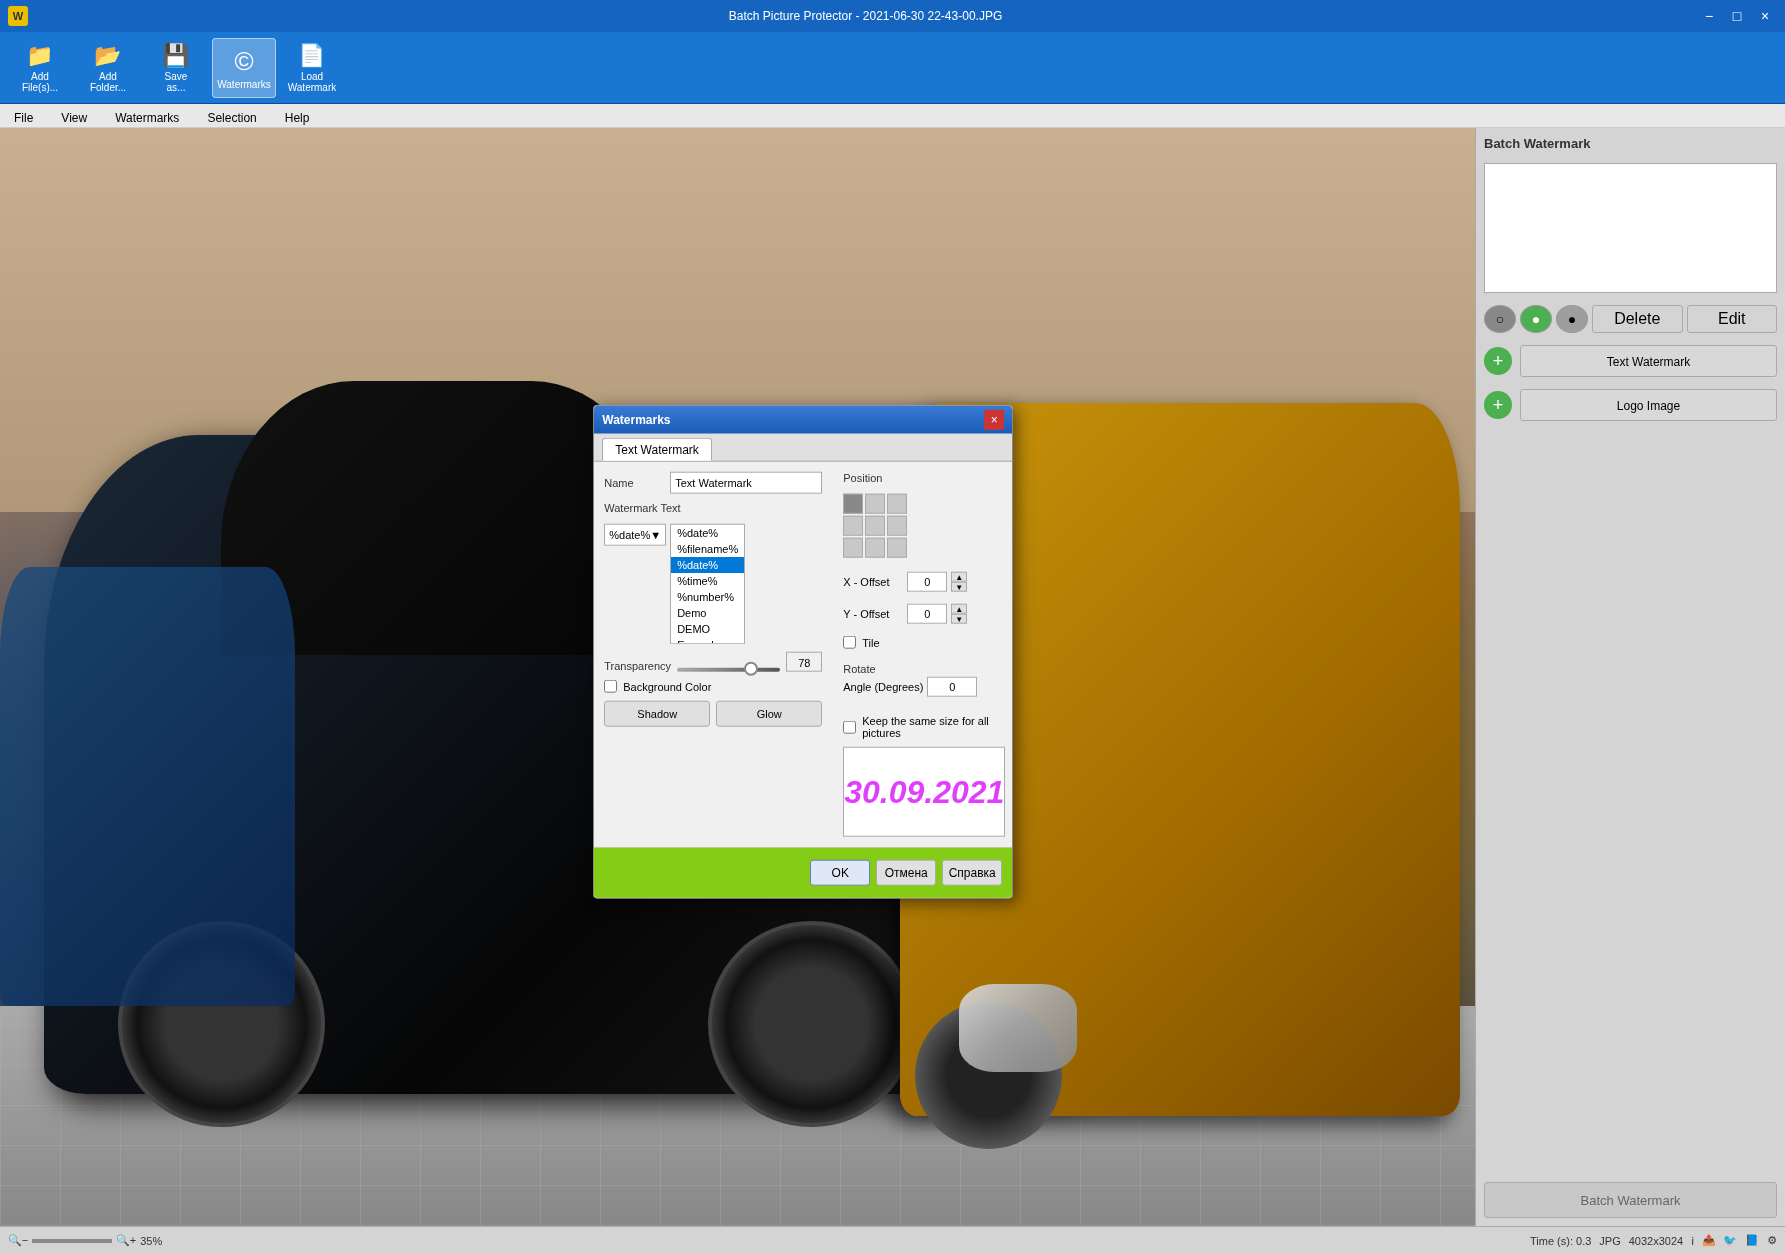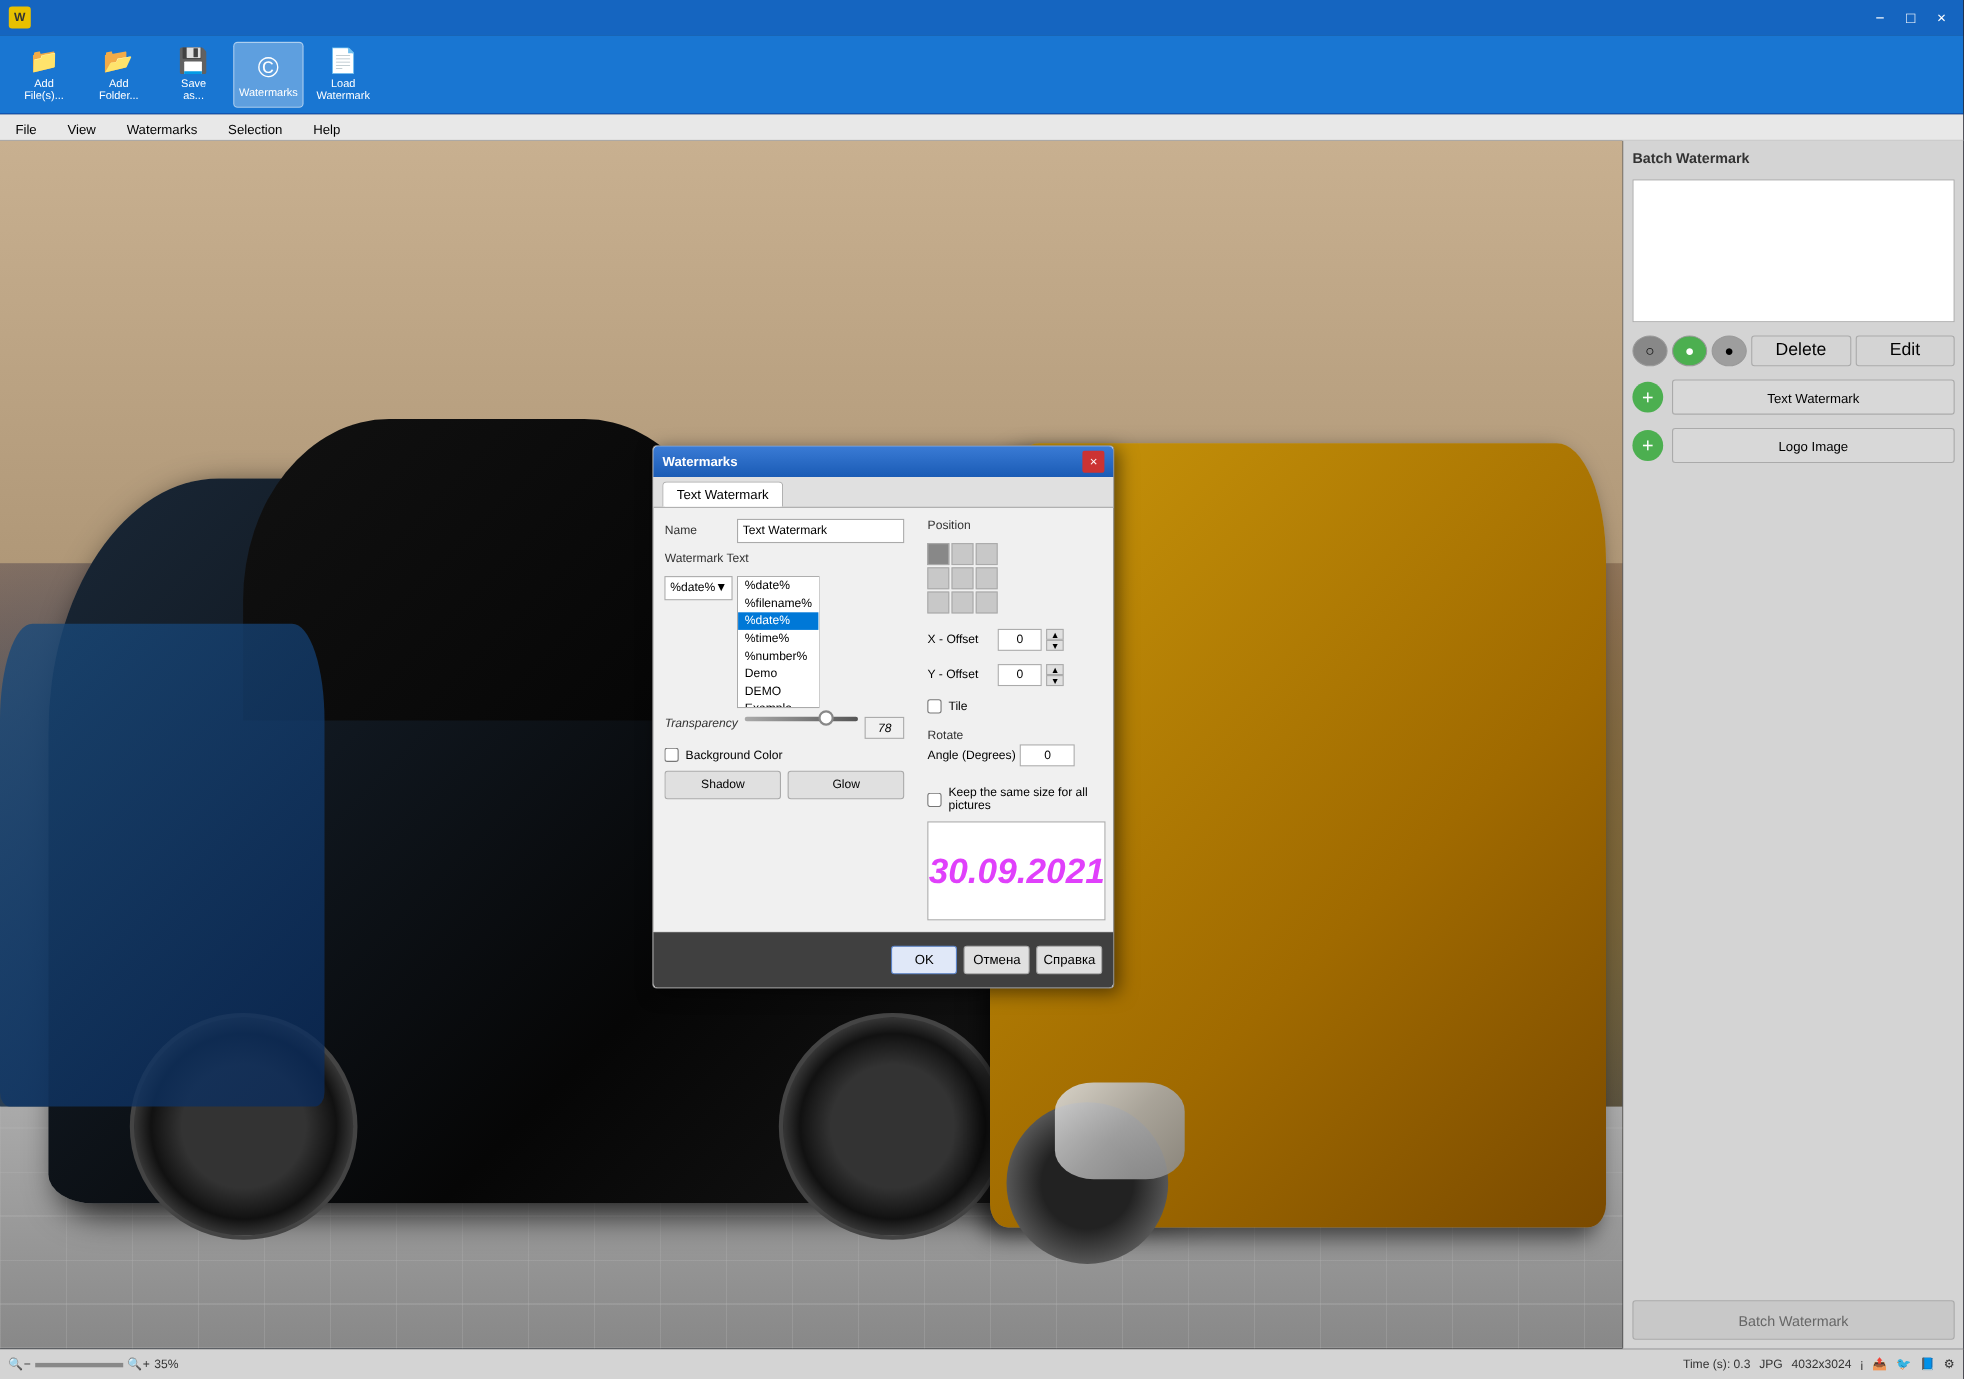--- a/index.html
+++ b/index.html
@@ -293,23 +293,22 @@
     }
     .dropdown-item {
       padding: 2px 6px;
       cursor: pointer;
     }
     .dropdown-item.selected { background: #0078d7; color: white; }
 
     
     .transparency-row {
       display: flex;
-      align-items: flex-start;
+      align-items: flex-end;
       gap: 6px;
-      font-style: italic;
     }
     .slider-track {
       flex: 1;
       height: 4px;
       background: linear-gradient(to right, #aaa, #555);
       border-radius: 2px;
       position: relative;
     }
     .slider-thumb {
       position: absolute;
@@ -425,21 +424,21 @@
       font-style: italic;
     }
 
     
     .dialog-footer {
       padding: 12px 10px;
       display: flex;
       justify-content: flex-end;
       gap: 6px;
       border-top: 1px solid #ccc;
-      background: #404040;
+      background: #84cc16;
       border-radius: 0 0 4px 4px;
     }
     .footer-btn {
       min-width: 60px;
       height: 26px;
       border-radius: 3px;
       cursor: pointer;
       font-size: 12px;
       border: 1px solid #aaa;
       background: #e0e0e0;
@@ -478,20 +477,21 @@
       linear-gradient(180deg, #aaa 0%, #888 100%);
     }
   </style>
 </head>
 <body>
 
 <div class="title-bar">
   <div style="display:flex;align-items:center;">
     <div class="app-logo">W</div>
   </div>
+  <div class="title-bar-title">Batch Picture Protector - 2021-06-30 22-43-00.JPG</div>
   <div class="title-bar-controls">
     <button class="title-bar-btn">−</button>
     <button class="title-bar-btn">□</button>
     <button class="title-bar-btn">×</button>
   </div>
 </div>
 
 <div class="toolbar">
   <div class="toolbar-btn">
     <div class="toolbar-icon">📁</div>

